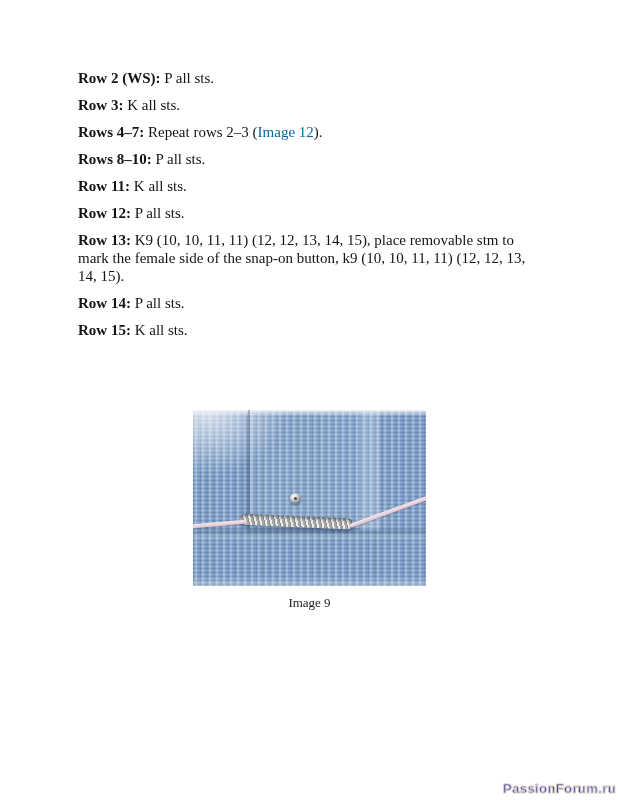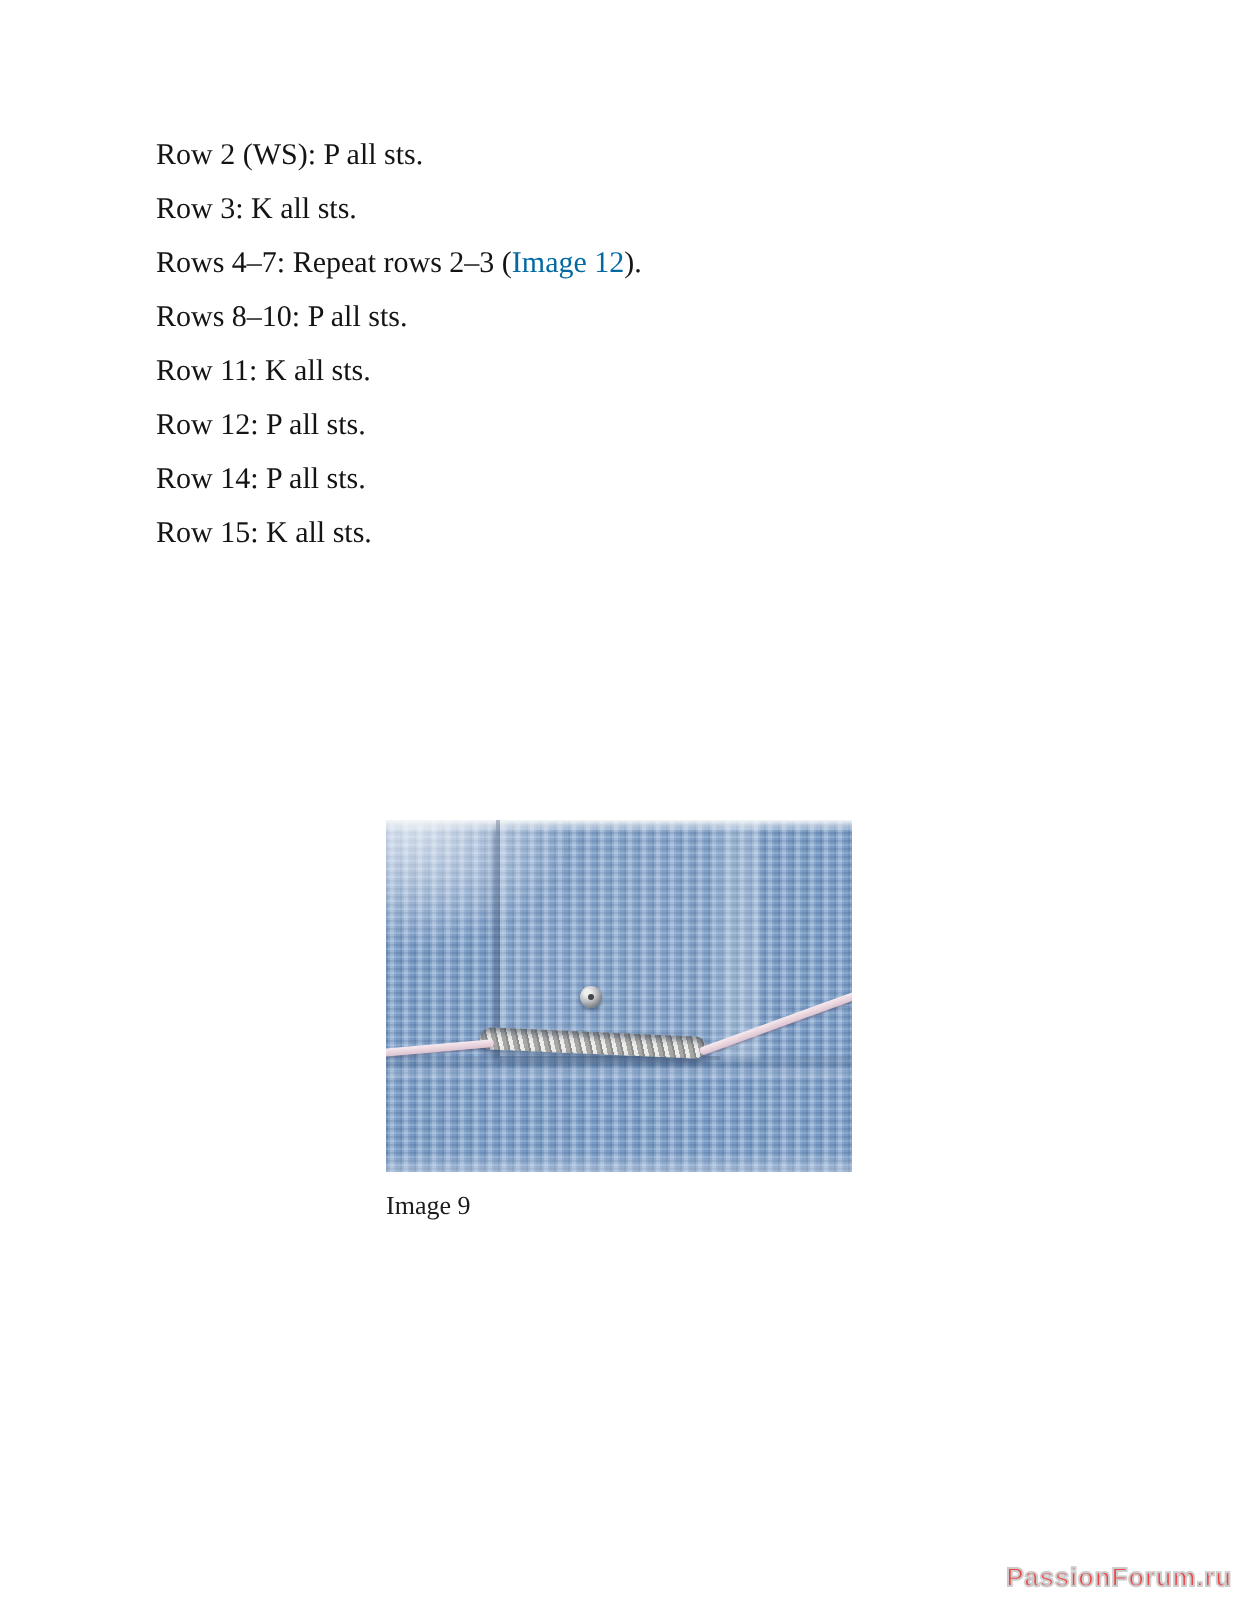--- a/index.html
+++ b/index.html
@@ -16,21 +16,21 @@
   
   .content {
     position: absolute;
     left: 78px;
     top: 69px;
     width: 468px;
     font-size: 15px;
     line-height: 18px;
   }
   .content p { margin: 0 0 9px 0; }
-  .content b { font-weight: normal; }
+  .content b { font-weight: bold; }
   .content a {
     color: #0369a1;
     text-decoration: none;
     cursor: pointer;
   }
 
   
   .figure {
     position: absolute;
     left: 193px;
@@ -121,52 +121,53 @@
     box-shadow: 0 1px 1px rgba(90,70,90,0.35);
   }
   .yarn-left { left: -3px; top: 112px; width: 57px; transform: rotate(-5deg); }
   .yarn-right {
     left: 157px; top: 114px; width: 84px;
     transform: rotate(-20deg);
     transform-origin: left center;
   }
   .caption {
     margin-top: 9px;
-    text-align: left;
+    text-align: center;
     font-size: 13px;
     color: #1c1c1c;
   }
 
   
   .watermark {
     position: absolute;
     right: 2px;
     bottom: 4px;
     font-family: "Liberation Sans", sans-serif;
     font-size: 13px;
     font-weight: bold;
     letter-spacing: 0.4px;
-    color: #ef4444;
+    color: #4c1d95;
     -webkit-text-stroke: 1px #cccccc;
     text-shadow: 0 0 1px #cccccc;
   }
 </style>
 </head>
 <body>
 
 <div class="page">
 
   <div class="content">
 
   <p><b>Row 2 (WS):</b> P all sts.</p>
       <p><b>Row 3:</b> K all sts.</p>
       <p><b>Rows 4–7:</b> Repeat rows 2–3 (<a href="#">Image 12</a>).</p>
       <p><b>Rows 8–10:</b> P all sts.</p>
       <p><b>Row 11:</b> K all sts.</p>
       <p><b>Row 12:</b> P all sts.</p>
+      <p><b>Row 13:</b> K9 (10, 10, 11, 11) (12, 12, 13, 14, 15), place removable stm to mark the female side of the snap-on button, k9 (10, 10, 11, 11) (12, 12, 13, 14, 15).</p>
       <p><b>Row 14:</b> P all sts.</p>
       <p><b>Row 15:</b> K all sts.</p>
     </div>
 
   <figure class="figure">
     <div class="photo">
       <div class="flap"></div>
       <div class="flap-highlight"></div>
       <div class="fold-shadow"></div>
       <div class="fold-light"></div>

